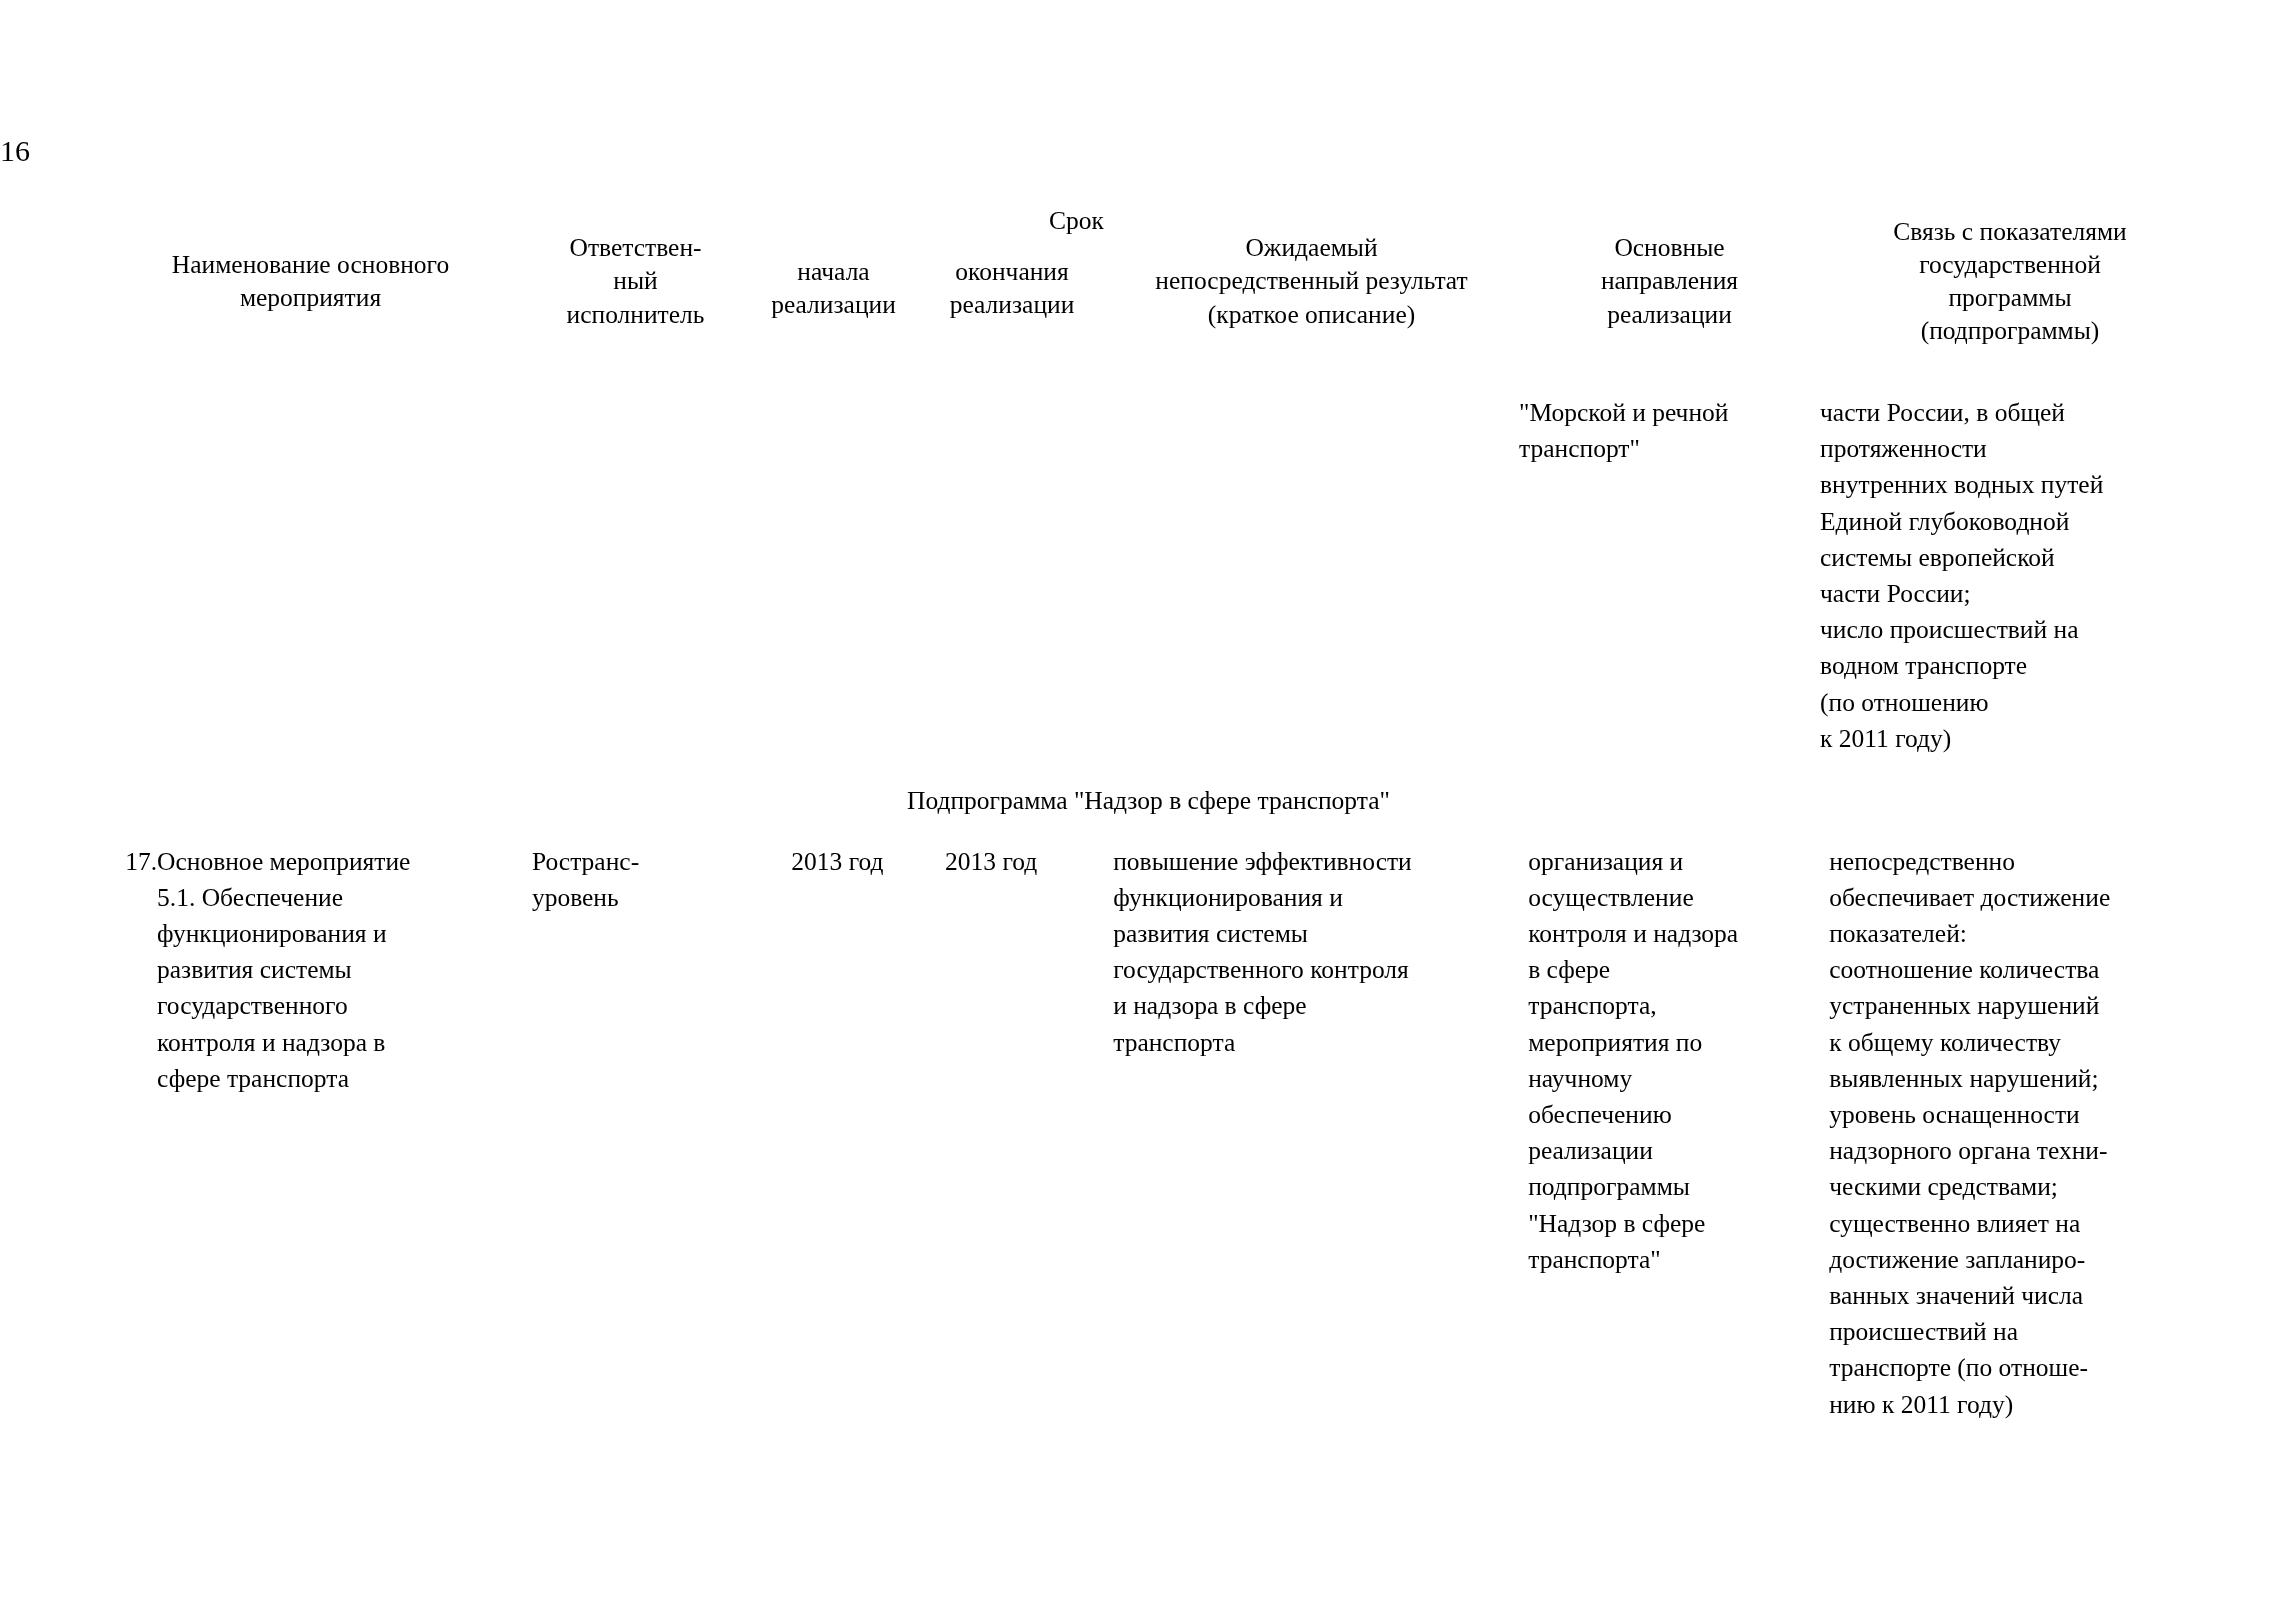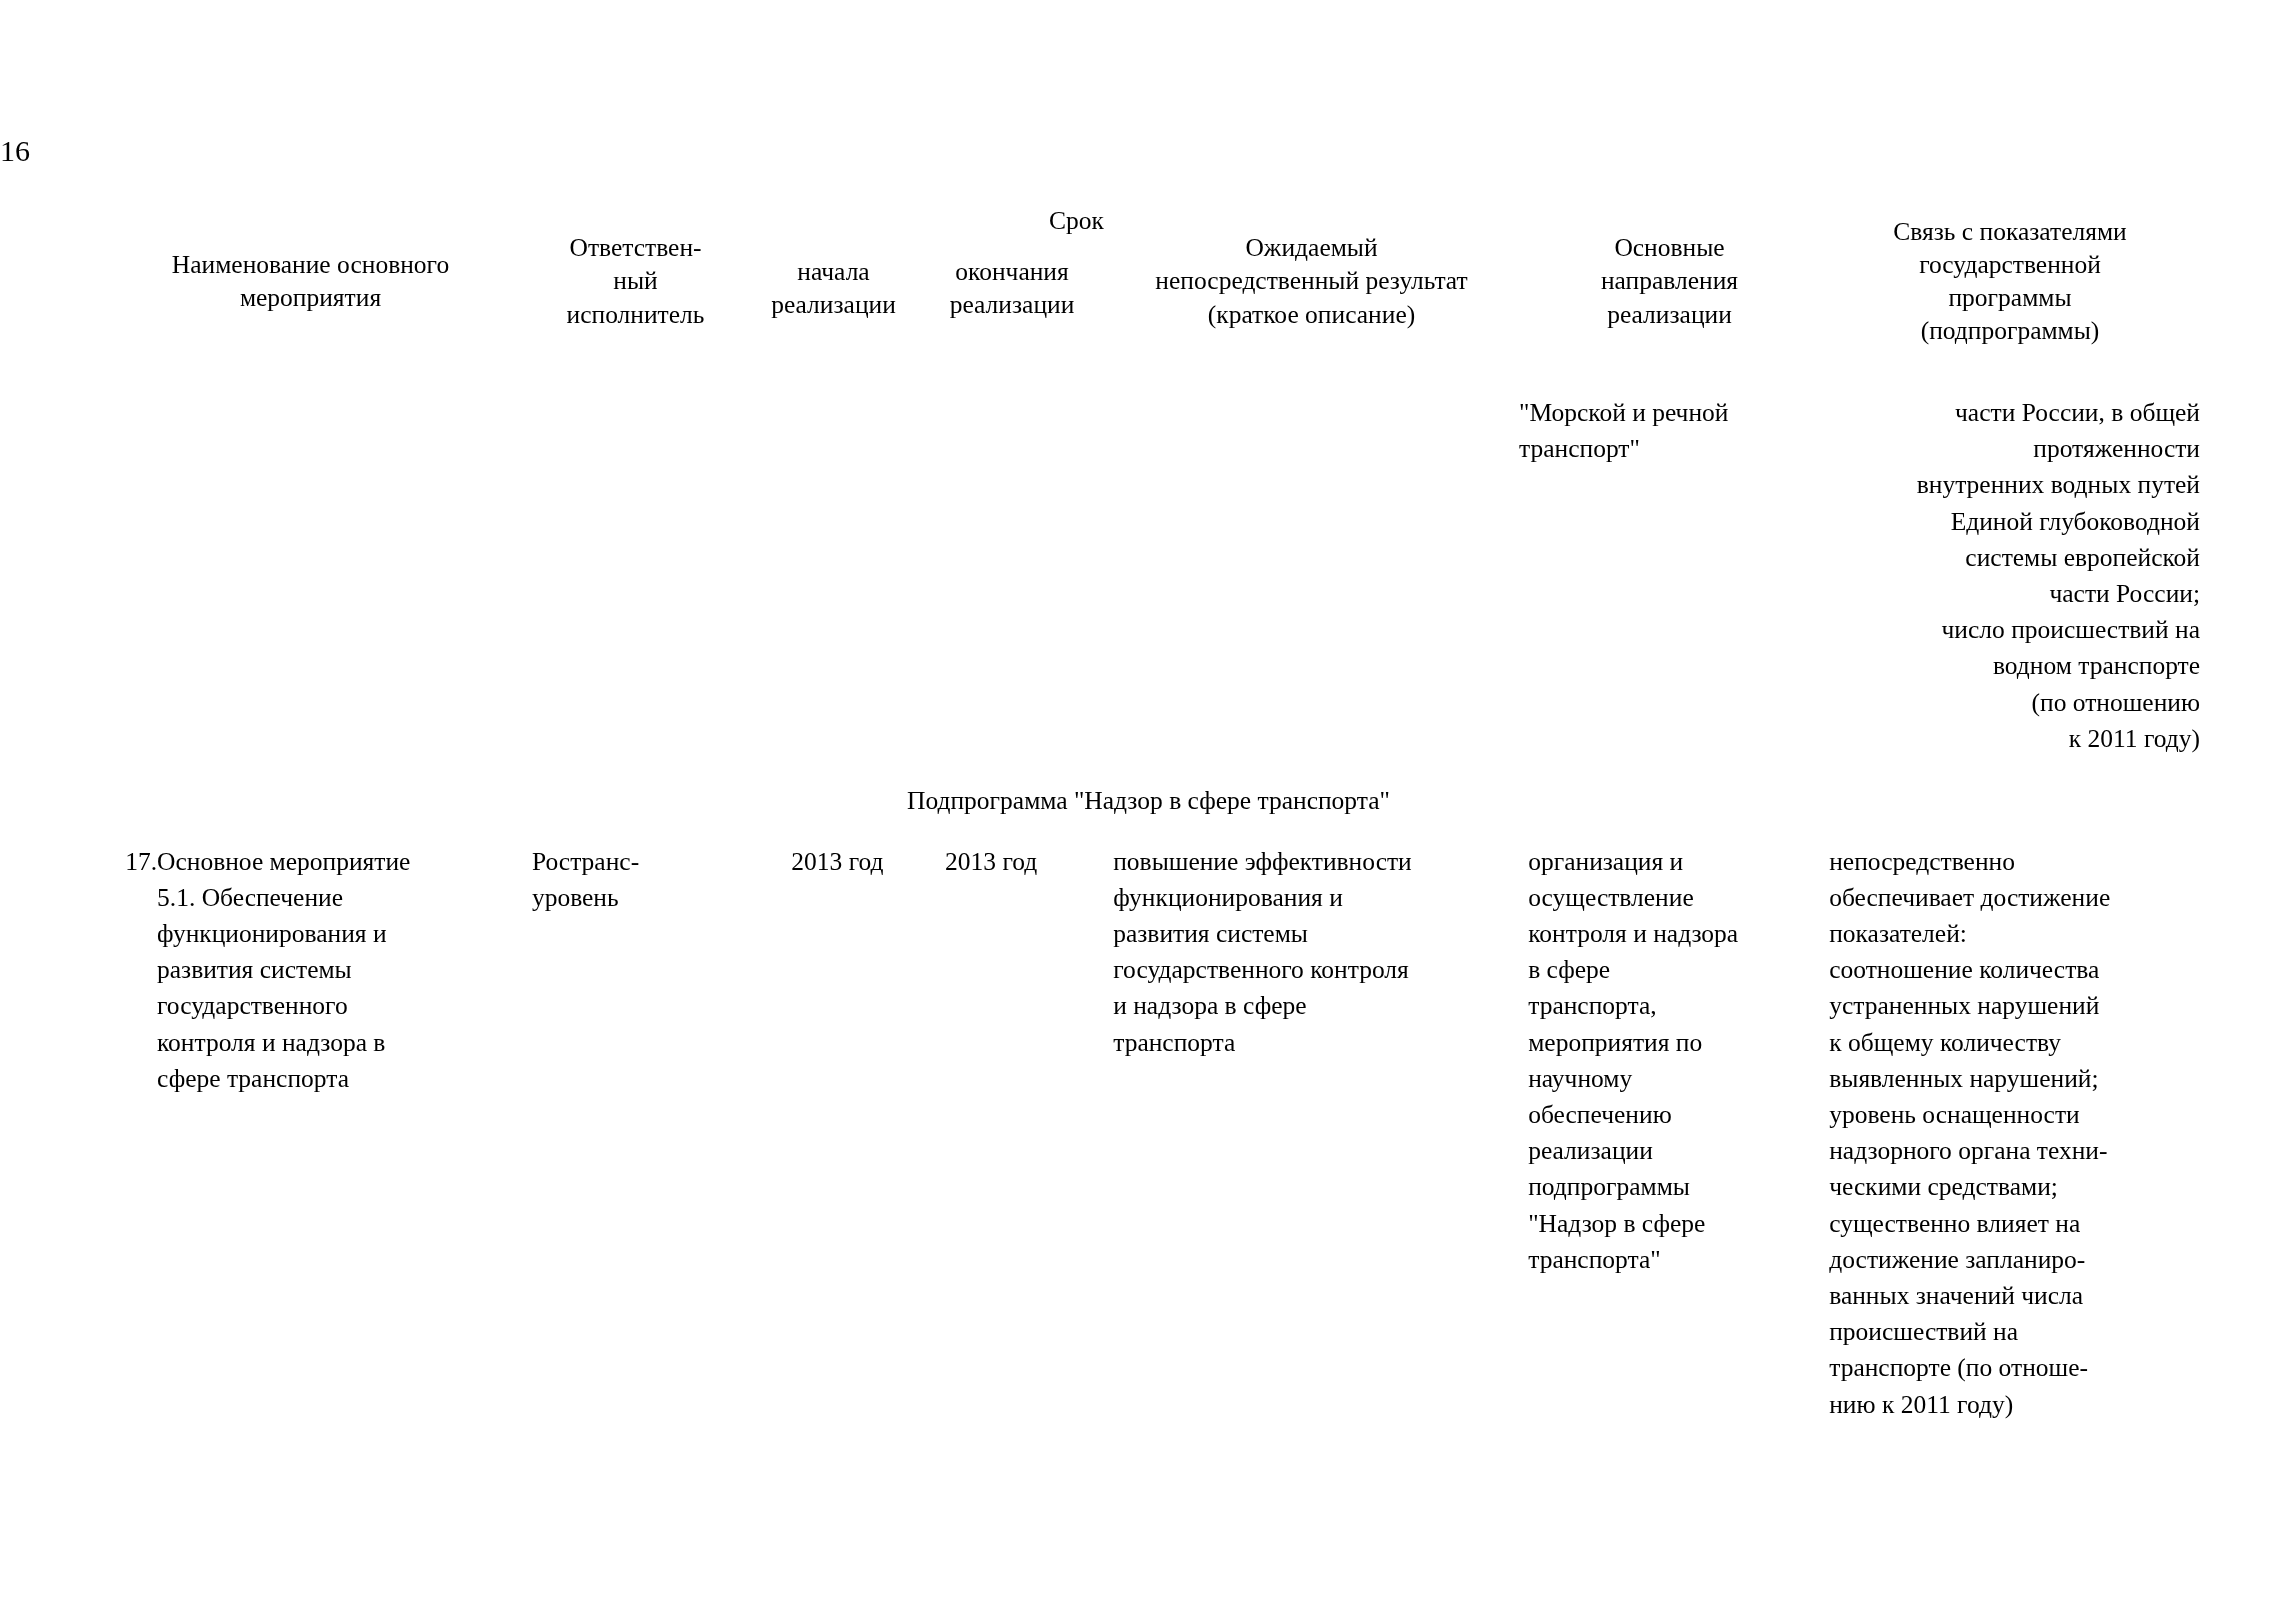--- a/index.html
+++ b/index.html
@@ -178,21 +178,21 @@
 
       <tr>
         <td class="body-cell"></td>
         <td class="body-cell"></td>
         <td class="body-cell"></td>
         <td class="body-cell"></td>
         <td class="body-cell"></td>
         <td class="body-cell"></td>
         <td class="body-cell cont-cell nowrap-pre" style="white-space: pre-line;">"Морской и речной
 транспорт"</td>
-        <td class="body-cell cont-cell nowrap-pre" style="white-space: pre-line; text-align: right;">части России, в общей
+        <td class="body-cell cont-cell nowrap-pre" style="white-space: pre-line;">части России, в общей
 протяженности
 внутренних водных путей
 Единой глубоководной
 системы европейской
 части России;
 число происшествий на
 водном транспорте
 (по отношению
 к 2011 году)</td>
       </tr>

